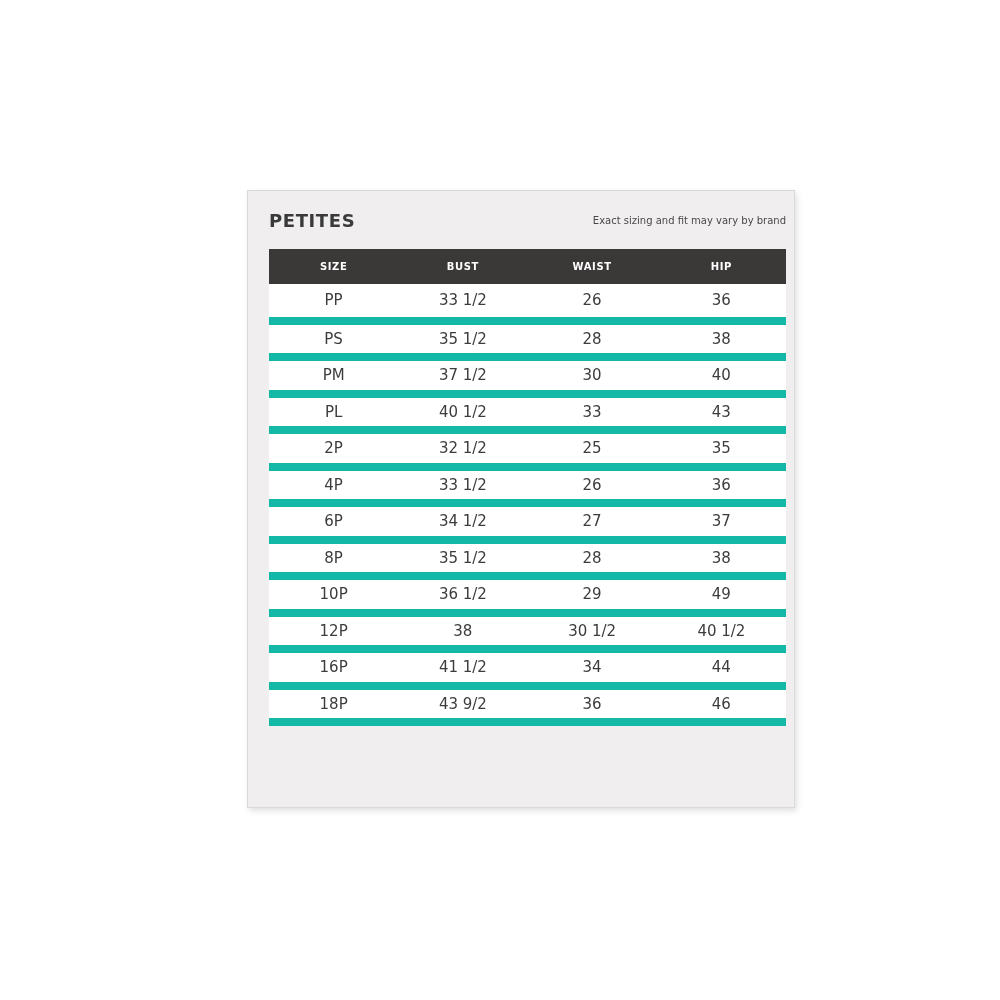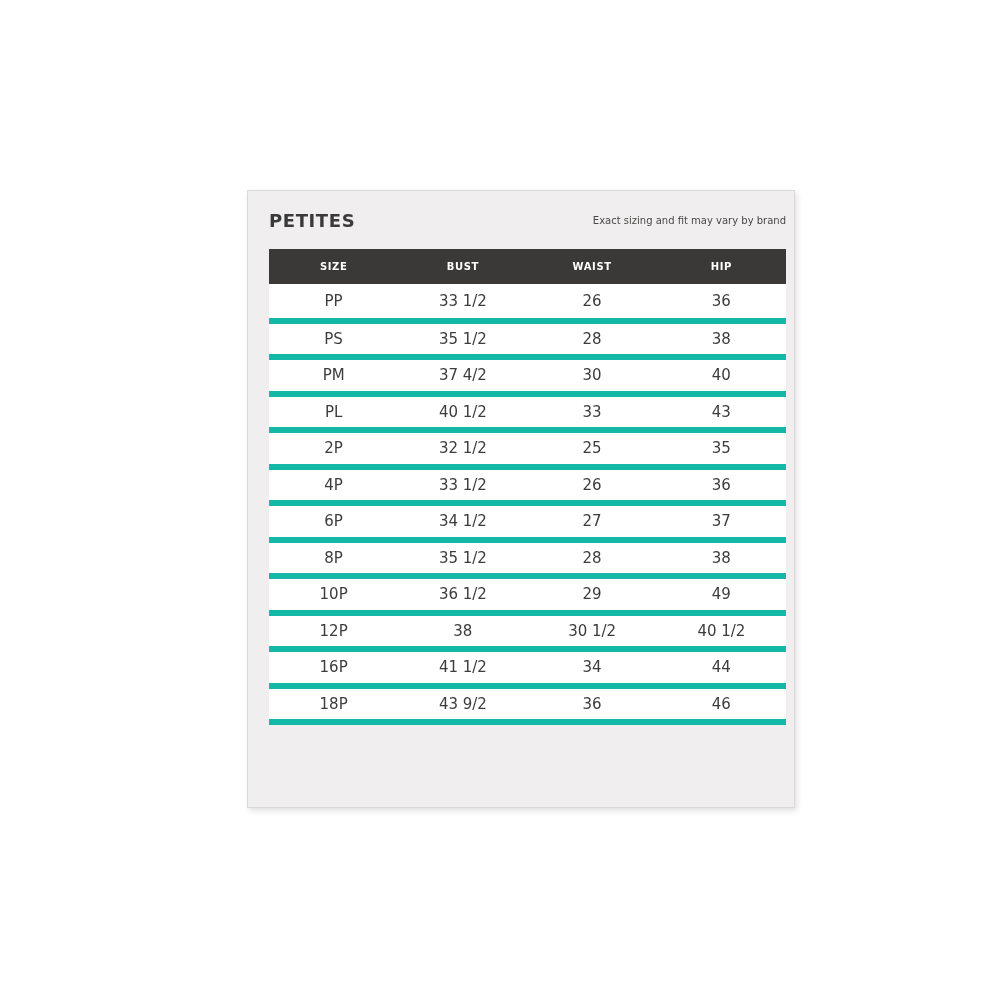--- a/index.html
+++ b/index.html
@@ -62,21 +62,21 @@
     width: 25%;
     padding: 0;
   }
   table.size-table td {
     background: #ffffff;
     color: #3d3b3b;
     font-size: 15px;
     text-align: center;
     height: 36.5px;
     padding: 0;
-    border-bottom: 6px solid #14b8a6;
+    border-bottom: 8px solid #14b8a6;
   }
 </style>
 </head>
 <body>
 
 <div class="page">
   <div class="card">
 
     <div class="card-header">
       <h1 class="title">PETITES</h1>
@@ -100,21 +100,21 @@
           <td>36</td>
         </tr>
         <tr>
           <td>PS</td>
           <td>35 1/2</td>
           <td>28</td>
           <td>38</td>
         </tr>
         <tr>
           <td>PM</td>
-          <td>37 4/2</td>
+          <td>37 1/2</td>
           <td>30</td>
           <td>40</td>
         </tr>
         <tr>
           <td>PL</td>
           <td>40 1/2</td>
           <td>33</td>
           <td>43</td>
         </tr>
         <tr>

